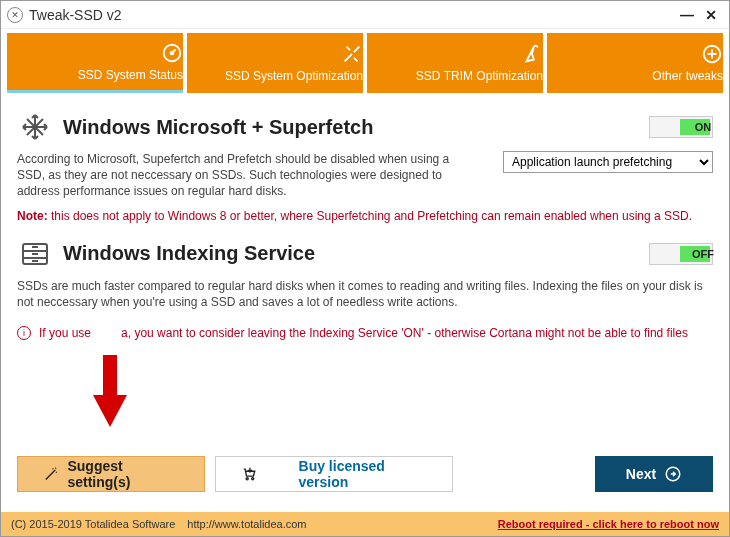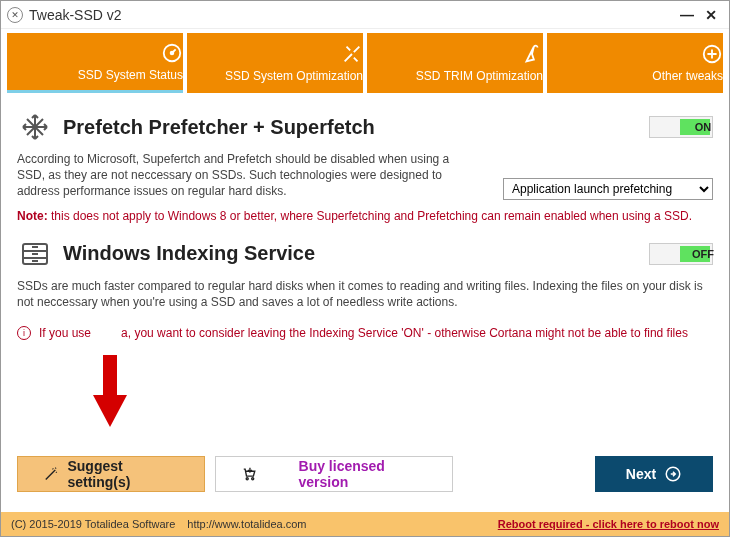--- a/index.html
+++ b/index.html
@@ -15,34 +15,34 @@
 .content { padding: 16px 16px 0 16px; position: relative; }
 .section { margin-bottom: 8px; }
 .section-head { display: flex; align-items: center; margin-bottom: 6px; }
 .section-icon { width: 36px; height: 36px; margin-right: 10px; display: flex; align-items: center; justify-content: center; }
 .section-icon svg { stroke: #555; fill: none; stroke-width: 2; }
 .section-title { font-size: 20px; font-weight: bold; color: #222; flex: 1; }
 .toggle { width: 64px; height: 22px; border: 1px solid #ccc; background: #f4f4f4; position: relative; font-size: 11px; font-weight: bold; display: flex; align-items: center; }
 .toggle.on .knob { background: #5fe25f; right: 2px; }
 .toggle.off .knob { background: #5fe25f; right: 2px; }
 .toggle .knob { position: absolute; top: 2px; width: 30px; height: 16px; display: flex; align-items: center; justify-content: center; color: #222; padding-left: 16px; }
-.section-body { display: flex; gap: 28px; color: #444; align-items: flex-end; }
+.section-body { display: flex; gap: 28px; color: #444; }
 .section-body .desc { flex: 1; font-size: 12px; line-height: 1.35; }
 .section-body select { font-size: 12px; padding: 2px 4px; width: 210px; height: 22px; border: 1px solid #999; background: #fff; }
 .note { color: #b00020; font-size: 12px; margin: 8px 0 12px; line-height: 1.35; overflow: hidden; max-height: 30px; }
 .note b { font-weight: bold; }
 .info-row { color: #b00020; font-size: 12px; margin: 16px 0 20px; display: flex; align-items: flex-start; }
 .info-row .circ { width: 14px; height: 14px; border: 1px solid #b00020; border-radius: 50%; display: inline-flex; align-items: center; justify-content: center; font-size: 9px; margin-right: 8px; flex-shrink: 0; }
 .arrow { position: absolute; left: 92px; top: 262px; width: 34px; height: 80px; pointer-events:none; }
 .arrow svg { width: 100%; height: 100%; }
 .footer-btns { position: absolute; left: 16px; right: 16px; bottom: 44px; display: flex; gap: 10px; align-items: center; }
 .btn { height: 36px; display: flex; align-items: center; justify-content: center; font-size: 14px; font-weight: bold; cursor: pointer; padding: 0 25px; }
 .btn svg { width: 18px; height: 18px; margin-right: 8px; }
 .btn.suggest { background: #f5c27a; border: 1px solid #e0a44a; color: #222; width: 188px; }
-.btn.buy { background: #fff; border: 1px solid #ccc; color: #a21caf; width: 238px; gap: 33px; }
+.btn.buy { background: #fff; border: 1px solid #ccc; color: #0369a1; width: 238px; gap: 33px; }
 .btn.next { background: #0c4a6e; color: #fff; border: none; margin-left: auto; width: 118px; }
 .statusbar { position: absolute; left: 0; right: 0; bottom: 0; height: 24px; background: #f9c36b; display: flex; align-items: center; padding: 0 10px; font-size: 11px; color: #333; }
 .statusbar a { margin-left: 12px; color: #333; }
 .statusbar .reboot { margin-left: auto; color: #b00020; font-weight: bold; text-decoration: underline; cursor: pointer; }
 </style>
 </head>
 <body>
 
 <div class="titlebar">
   <span class="appicon">✕</span>
@@ -84,21 +84,21 @@
 <div class="content">
 
   <div class="section">
     <div class="section-head">
       <div class="section-icon">
         <svg viewBox="0 0 32 32" width="32" height="32">
             <path d="M16 4 L16 28 M4 16 L28 16 M8 8 L24 24 M24 8 L8 24"></path>
             <path d="M16 4 L13 7 M16 4 L19 7 M16 28 L13 25 M16 28 L19 25 M4 16 L7 13 M4 16 L7 19 M28 16 L25 13 M28 16 L25 19"></path>
           </svg>
       </div>
-      <div class="section-title">Prefetch Prefetcher + Superfetch</div>
+      <div class="section-title">Windows Microsoft + Superfetch</div>
       <div class="toggle on">
         <div class="knob">ON</div>
       </div>
     </div>
     <div class="section-body">
       <div class="desc">According to Microsoft, Supefertch and Prefetch should be disabled when using a SSD, as they are not neccessary on SSDs. Such technologies were designed to address performance issues on regular hard disks.</div>
       <select>
         <option>Application launch prefetching</option>
       </select>
     </div>

